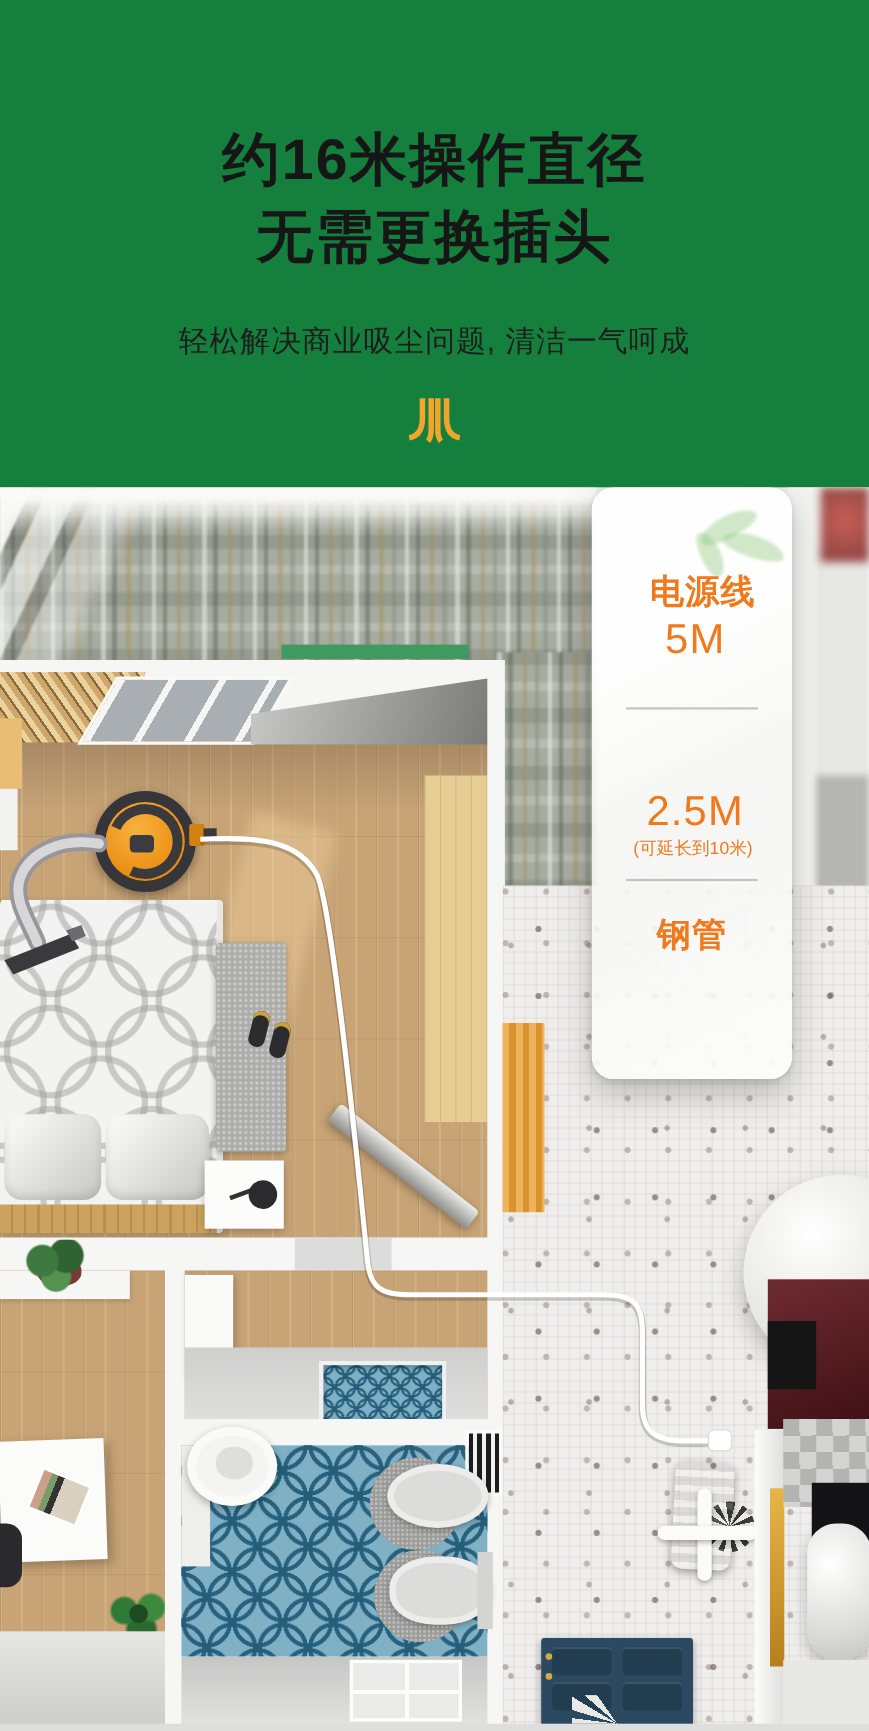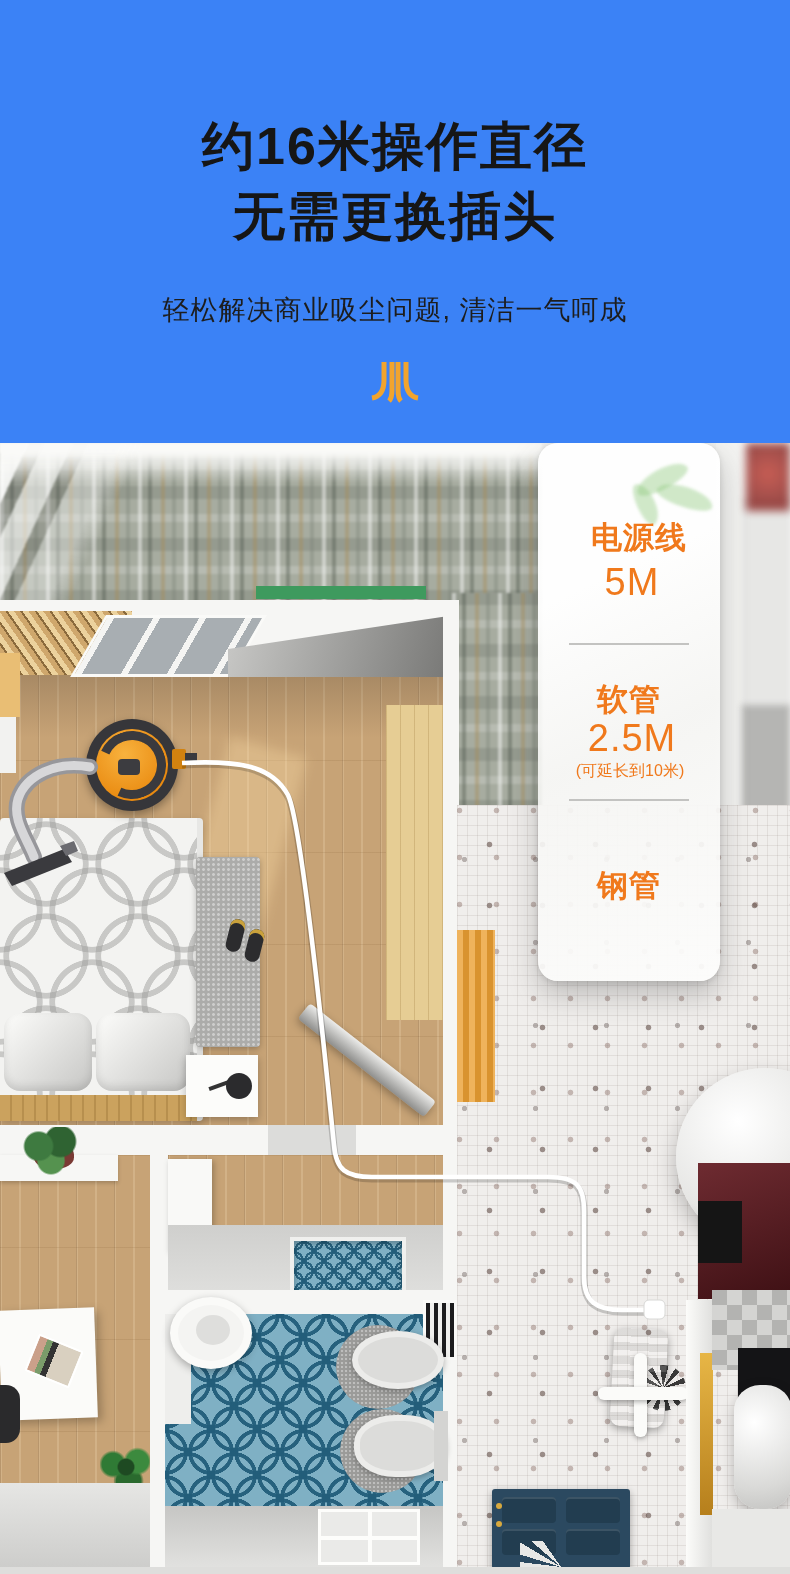--- a/index.html
+++ b/index.html
@@ -1,17 +1,17 @@
 <!DOCTYPE html>
 <html lang="zh"><head>
 <meta charset="utf-8">
 <style>
   html,body{margin:0;padding:0;background:#ececea;}
   body{font-family:"Liberation Sans","DejaVu Sans",sans-serif;}
-  .canvas{position:relative;width:790px;height:1574px;margin:0 auto;background:#3b82f6;overflow:hidden;}
+  .canvas{position:relative;width:790px;height:1574px;margin:0 auto;background:#15803d;overflow:hidden;}
   .ab{position:absolute;}
 
   
   .title{left:0;width:790px;text-align:center;font-weight:700;color:#161616;font-size:52px;letter-spacing:2px;line-height:1.1;}
   .subtitle{left:0;width:790px;text-align:center;font-weight:500;color:#1d1d1d;font-size:27px;letter-spacing:1px;}
 
   
   .fp{left:0;top:443px;width:790px;height:1131px;background:#efefed;overflow:hidden;}
   .wood{background-color:#c7a376;background-image:
     linear-gradient(90deg, rgba(122,86,48,.30) 0 1px, transparent 1px),
@@ -202,23 +202,22 @@
 
     <div class="ab card">
       <div class="ab leaf" style="left:96px;top:26px;width:56px;height:20px;transform:rotate(-28deg);"></div>
       <div class="ab leaf" style="left:118px;top:44px;width:58px;height:20px;transform:rotate(18deg);"></div>
       <div class="ab leaf" style="left:86px;top:52px;width:44px;height:18px;transform:rotate(65deg);"></div>
 
       <div class="ab spec-label" style="top:74px;margin-left:10px;">电源线</div>
       <div class="ab spec-value" style="top:118px;">5M</div>
       <div class="ab divider" style="top:200px;"></div>
 
-      <div class="ab spec-label" style="top:236px;">软管</div>
       <div class="ab spec-value" style="top:274px;">2.5M</div>
       <div class="ab spec-note" style="top:318px;">(可延长到10米)</div>
       <div class="ab divider" style="top:356px;"></div>
 
-      <div class="ab spec-label" style="top:422px;">钢管</div>
+      <div class="ab spec-label" style="top:386px;">钢管</div>
     </div>
 
     <div class="ab" style="left:0;top:1124px;width:790px;height:7px;background:#dededc;"></div>
   </div>
 </div>
 
 </body></html>

